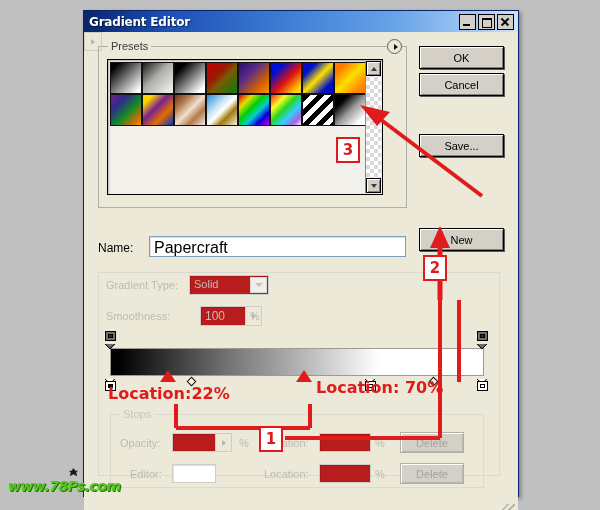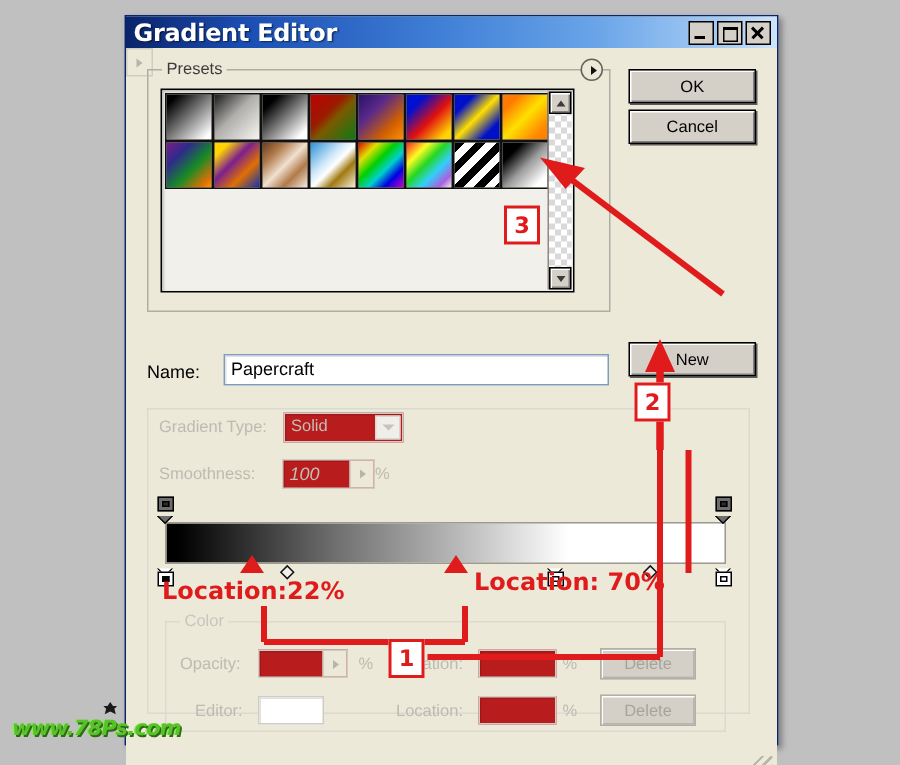--- a/index.html
+++ b/index.html
@@ -29,21 +29,21 @@
     border:1px solid #0a246a;
     box-shadow:2px 2px 4px rgba(0,0,0,.35);
   }
   #titlebar{
     height:21px;
     background:linear-gradient(to right,#0a246a 0%,#1b4db3 18%,#3f7fd6 48%,#69a4e8 72%,#a8cdf5 92%,#cfe4fb 100%);
     display:flex;align-items:center;
     padding-left:5px;
   }
   #titlebar .ttl{
-    color:#fff;font-weight:bold;font-size:16px;
+    color:#fff;font-weight:bold;font-size:12px;
     text-shadow:1px 1px 1px rgba(0,0,0,.55);
     font-family:"DejaVu Sans","Liberation Sans",sans-serif;
     letter-spacing:-0.2px;
   }
   #winbtns{margin-left:auto;display:flex;gap:2px;padding-right:4px;}
   .wbtn{
     width:15px;height:14px;background:#d4d0c8;
     border:1px solid #000;
     position:relative;
   }
@@ -132,35 +132,35 @@
   
   #ok{right:14px;top:14px;width:83px;height:21px;}
   #cancel{right:14px;top:41px;width:83px;height:21px;}
   #load{right:14px;top:75px;width:83px;height:21px;}
   #save{right:14px;top:102px;width:83px;height:21px;}
   #newbtn{right:14px;top:196px;width:83px;height:21px;}
 
   
   #name-lbl{left:14px;top:209px;font-size:12px;}
   #name-field{left:65px;top:204px;width:255px;height:19px;}
-  #name-field .txt{top:2px;font-size:12px;}
+  #name-field .txt{top:2px;font-size:16px;}
 
   
   #gtgroup{left:14px;top:240px;width:400px;height:202px;}
   #gt-lbl{left:22px;top:247px;}
   #gt-combo{left:105px;top:243px;width:78px;height:18px;}
   #gt-combo .txt{top:2px;font-size:11px;}
   #gt-combo .cbtn{
     position:absolute;right:1px;top:1px;bottom:1px;width:15px;background:#f0eee8;
     border:1px solid #dad7cf;display:flex;align-items:center;justify-content:center;
   }
   .tri-dn-g{width:0;height:0;border-top:4px solid #c6c3bb;border-left:4px solid transparent;border-right:4px solid transparent;}
 
   #sm-lbl{left:22px;top:278px;}
-  #sm-field{left:104px;top:274px;width:60px;height:18px;font-style:italic;}
+  #sm-field{left:116px;top:274px;width:60px;height:18px;}
   #sm-field .txt{top:2px;}
   #sm-pct{left:166px;top:278px;}
 
   
   #gbar{
     position:absolute;left:26px;top:316px;width:372px;height:26px;
     border:1px solid #9d9a92;
     background:linear-gradient(to right,#000 0%, #000 2%, #6e6e6e 30%, #c2c2c2 55%, #ffffff 72%, #ffffff 100%);
   }
   .opstop{position:absolute;width:11px;height:16px;}
@@ -288,20 +288,21 @@
           </div>
           <div class="sbtn dn">
             <span class="tri-d"></span>
           </div>
         </div>
       </div>
     </div>
 
     <div class="btn" id="cancel">Cancel</div>
     <div class="btn" id="ok">OK</div>
+    <div class="btn" id="save">Save...</div>
     <div class="btn" id="newbtn">New</div>
 
     <span class="lbl" id="name-lbl">Name:</span>
     <div class="field" id="name-field">
       <span class="txt">Papercraft</span>
     </div>
 
     <div class="group dis" id="gtgroup"></div>
 
     <span class="lbl dis" id="gt-lbl">Gradient Type:</span>
@@ -351,21 +352,21 @@
           <span class="pt"></span>
           <span class="hd">
             <i></i>
           </span>
         </div>
         <div class="diamond" style="left: 104.34px; top: 346px;"></div>
         <div class="diamond" style="left: 346.14px; top: 346px;"></div>
       </div>
 
     <div class="group dis" id="stops">
-      <span class="glabel">Color</span>
+      <span class="glabel">Stops</span>
     </div>
 
     <span class="lbl dis" id="op-lbl">Opacity:</span>
     <div class="field dis" id="op-field">
       <span class="txt"></span>
       <span class="spin">
         <span class="tri-r"></span>
       </span>
     </div>
     <span class="lbl dis" id="op-pct">%</span>

